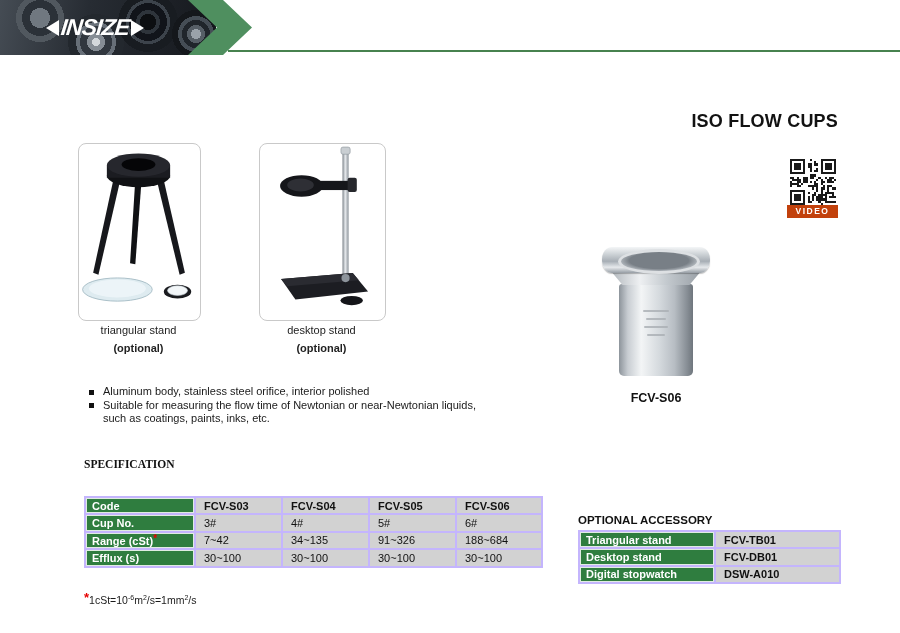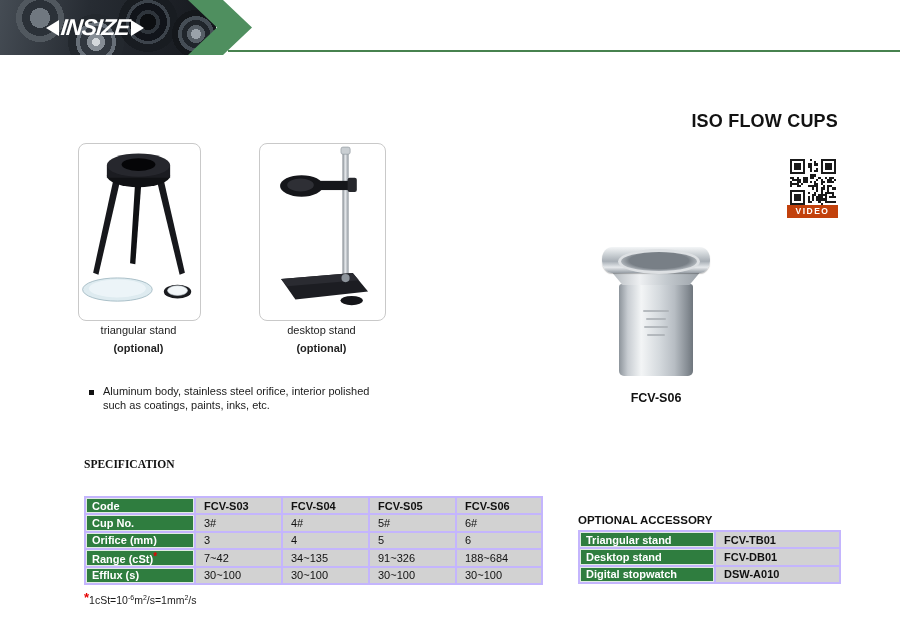--- a/index.html
+++ b/index.html
@@ -288,20 +288,21 @@
     </div>
     <div class="cup-collar"></div>
     <div class="cup-flange">
       <div class="cup-opening"></div>
     </div>
   </div>
   <div class="fcv-label">FCV-S06</div>
 
   <div class="features">
     <div class="feature-line">Aluminum body, stainless steel orifice, interior polished</div>
+    <div class="feature-line">Suitable for measuring the flow time of Newtonian or near-Newtonian liquids,</div>
     <div class="feature-line cont">such as coatings, paints, inks, etc.</div>
   </div>
 
   <div class="section-heading spec-heading">SPECIFICATION</div>
   <table class="spec-table">
     <colgroup>
         <col style="width:110px">
         <col style="width:87px">
         <col style="width:87px">
         <col style="width:87px">
@@ -316,27 +317,20 @@
         <td>FCV-S06</td>
       </tr>
       <tr>
         <td class="label-cell">Cup No.</td>
         <td>3#</td>
         <td>4#</td>
         <td>5#</td>
         <td>6#</td>
       </tr>
       <tr>
-        <td class="label-cell">Orifice (mm)</td>
-        <td>3</td>
-        <td>4</td>
-        <td>5</td>
-        <td>6</td>
-      </tr>
-      <tr>
         <td class="label-cell"><span>Range (cSt)</span><span class="red-star">*</span></td>
         <td>7~42</td>
         <td>34~135</td>
         <td>91~326</td>
         <td>188~684</td>
       </tr>
       <tr>
         <td class="label-cell">Efflux (s)</td>
         <td>30~100</td>
         <td>30~100</td>

